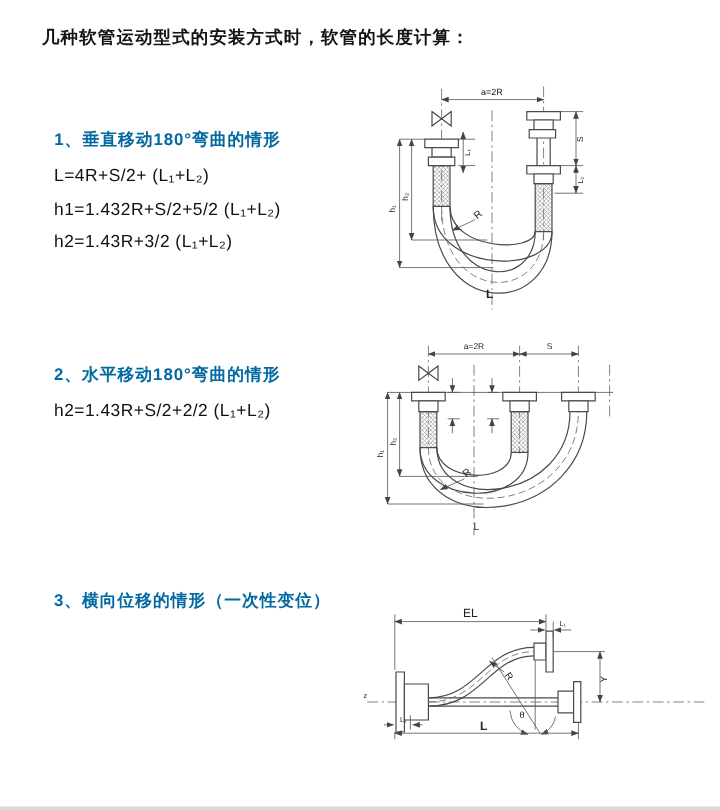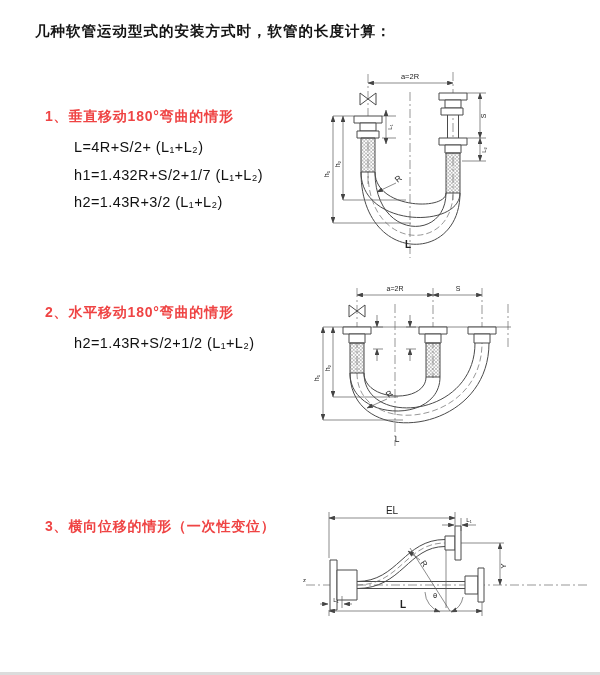--- a/index.html
+++ b/index.html
@@ -7,25 +7,25 @@
   #page {
     position:relative; width:600px; height:675px; background:#ffffff;
     font-family:"Liberation Sans","DejaVu Sans",sans-serif; color:#161616;
     overflow:hidden;
   }
   .title {
     position:absolute; left:35px; top:22px; font-size:14.5px; font-weight:600;
     letter-spacing:1px; color:#141414;
   }
   .section { position:absolute; left:45px; }
-  .sec-heading { font-size:14px; font-weight:600; letter-spacing:0.8px; color:#ef4444; margin-bottom:13px; }
-  .sec-formula { font-size:14.5px; letter-spacing:0.4px; color:#111; margin-left:29px; margin-bottom:11.5px; }
+  .sec-heading { font-size:14px; font-weight:600; letter-spacing:0.8px; color:#0369a1; margin-bottom:13px;text-align:right; }
+  .sec-formula { font-size:14.5px; letter-spacing:0.4px; color:#111; margin-bottom:11.5px; }
   #sec-1 { top:108px; }
   #sec-2 { top:304px; }
-  #sec-3 { top:518px; }
+  #sec-3 { top:492px; }
   .diagram { position:absolute; }
   #d1 { left:310px; top:66px; }
   #d2 { left:303px; top:278px; }
   #d3 { left:298px; top:498px; }
   svg { display:block; }
   svg path, svg line, svg rect, svg polyline { vector-effect:non-scaling-stroke; }
   .ln   { stroke:#4a4a4a; stroke-width:1; fill:none; }
   .thin { stroke:#5a5a5a; stroke-width:0.7; fill:none; }
   .cl   { stroke:#6a6a6a; stroke-width:0.7; fill:none; stroke-dasharray:9 3 2 3; }
   .dash { stroke:#6a6a6a; stroke-width:0.7; fill:none; stroke-dasharray:6 3; }
@@ -36,27 +36,27 @@
 </head>
 <body>
 
 <div id="page">
 
   <div class="title">几种软管运动型式的安装方式时，软管的长度计算：</div>
 
   <div class="section" id="sec-1">
     <div class="sec-heading">1、垂直移动180°弯曲的情形</div>
     <div class="sec-formula">L=4R+S/2+ (L₁+L₂)</div>
-    <div class="sec-formula">h1=1.432R+S/2+1/7 (L₁+L₂)</div>
+    <div class="sec-formula">h1=1.432R+S/2+5/2 (L₁+L₂)</div>
     <div class="sec-formula">h2=1.43R+3/2 (L₁+L₂)</div>
   </div>
 
   <div class="section" id="sec-2">
     <div class="sec-heading">2、水平移动180°弯曲的情形</div>
-    <div class="sec-formula">h2=1.43R+S/2+1/2 (L₁+L₂)</div>
+    <div class="sec-formula">h2=1.43R+S/2+2/2 (L₁+L₂)</div>
   </div>
 
   <div class="section" id="sec-3">
     <div class="sec-heading">3、横向位移的情形（一次性变位）</div>
   </div>
 
   <svg id="d1" class="diagram" width="290" height="205" viewBox="0 0 290 205">
     <defs>
       <pattern id="braid1" width="3.5" height="3.5" patternUnits="userSpaceOnUse">
         <path d="M0,3.5 L3.5,0 M0,0 L3.5,3.5" stroke="#8a8a8a" stroke-width="0.5"></path>

